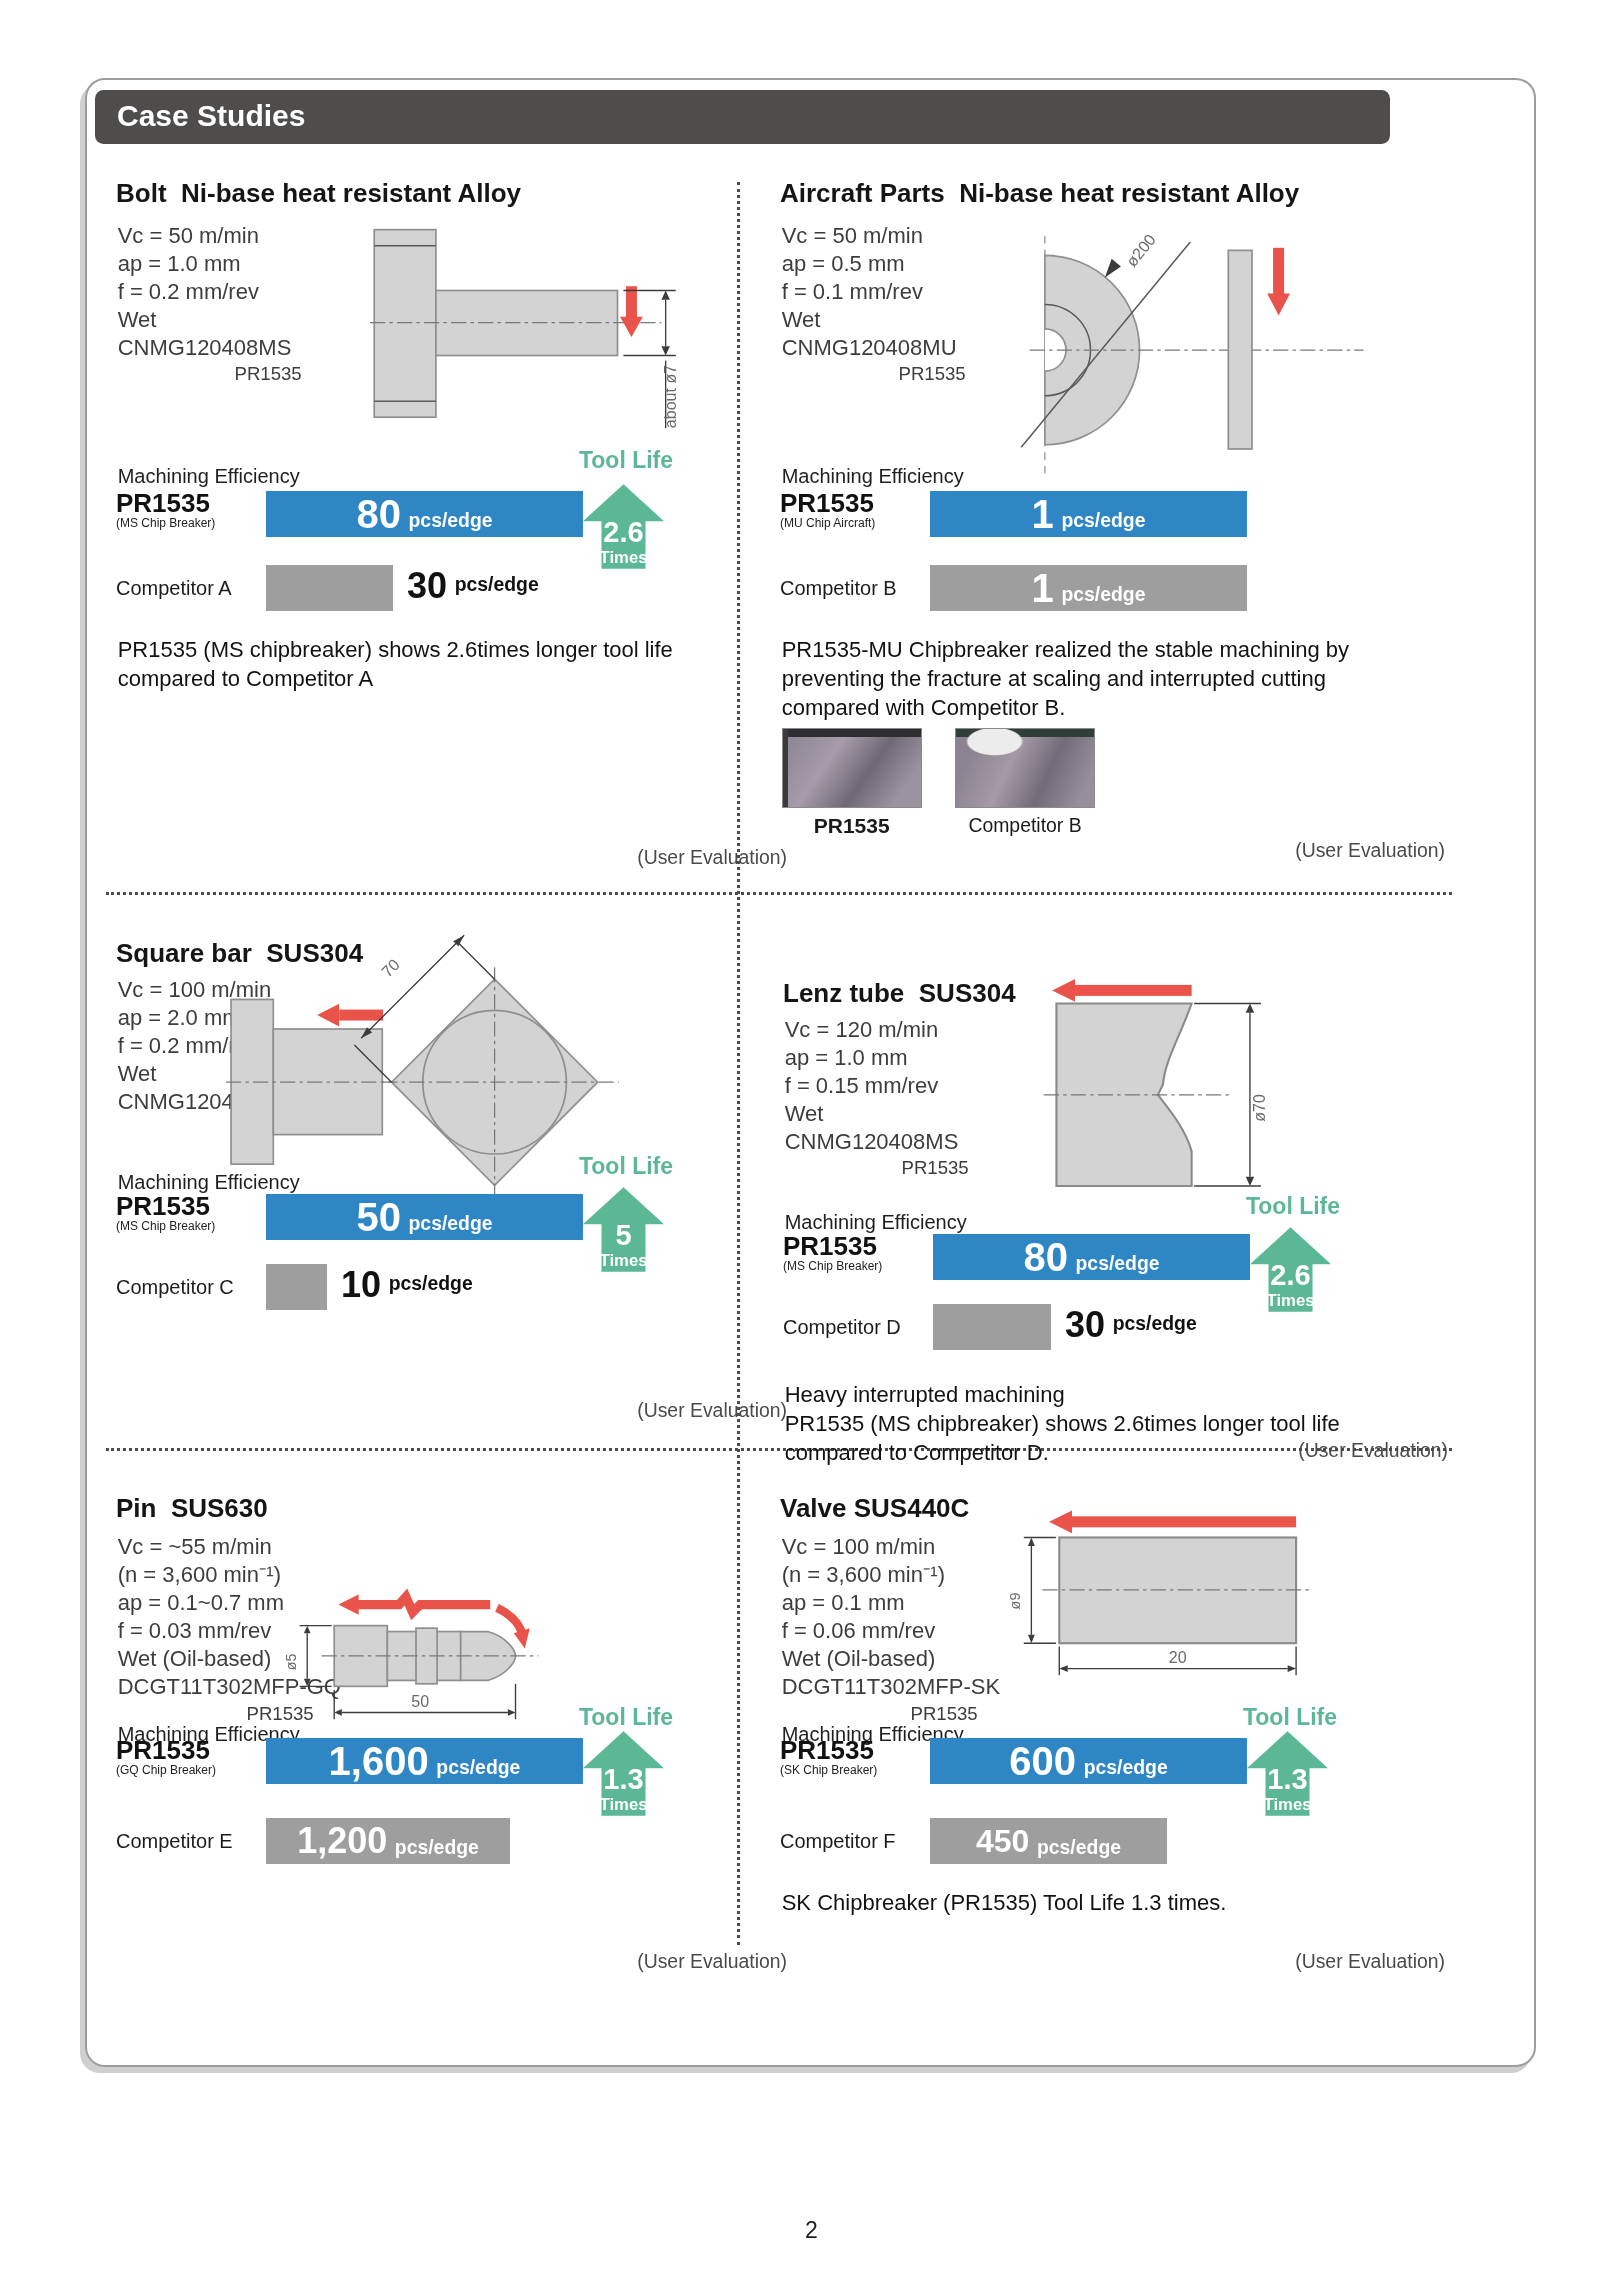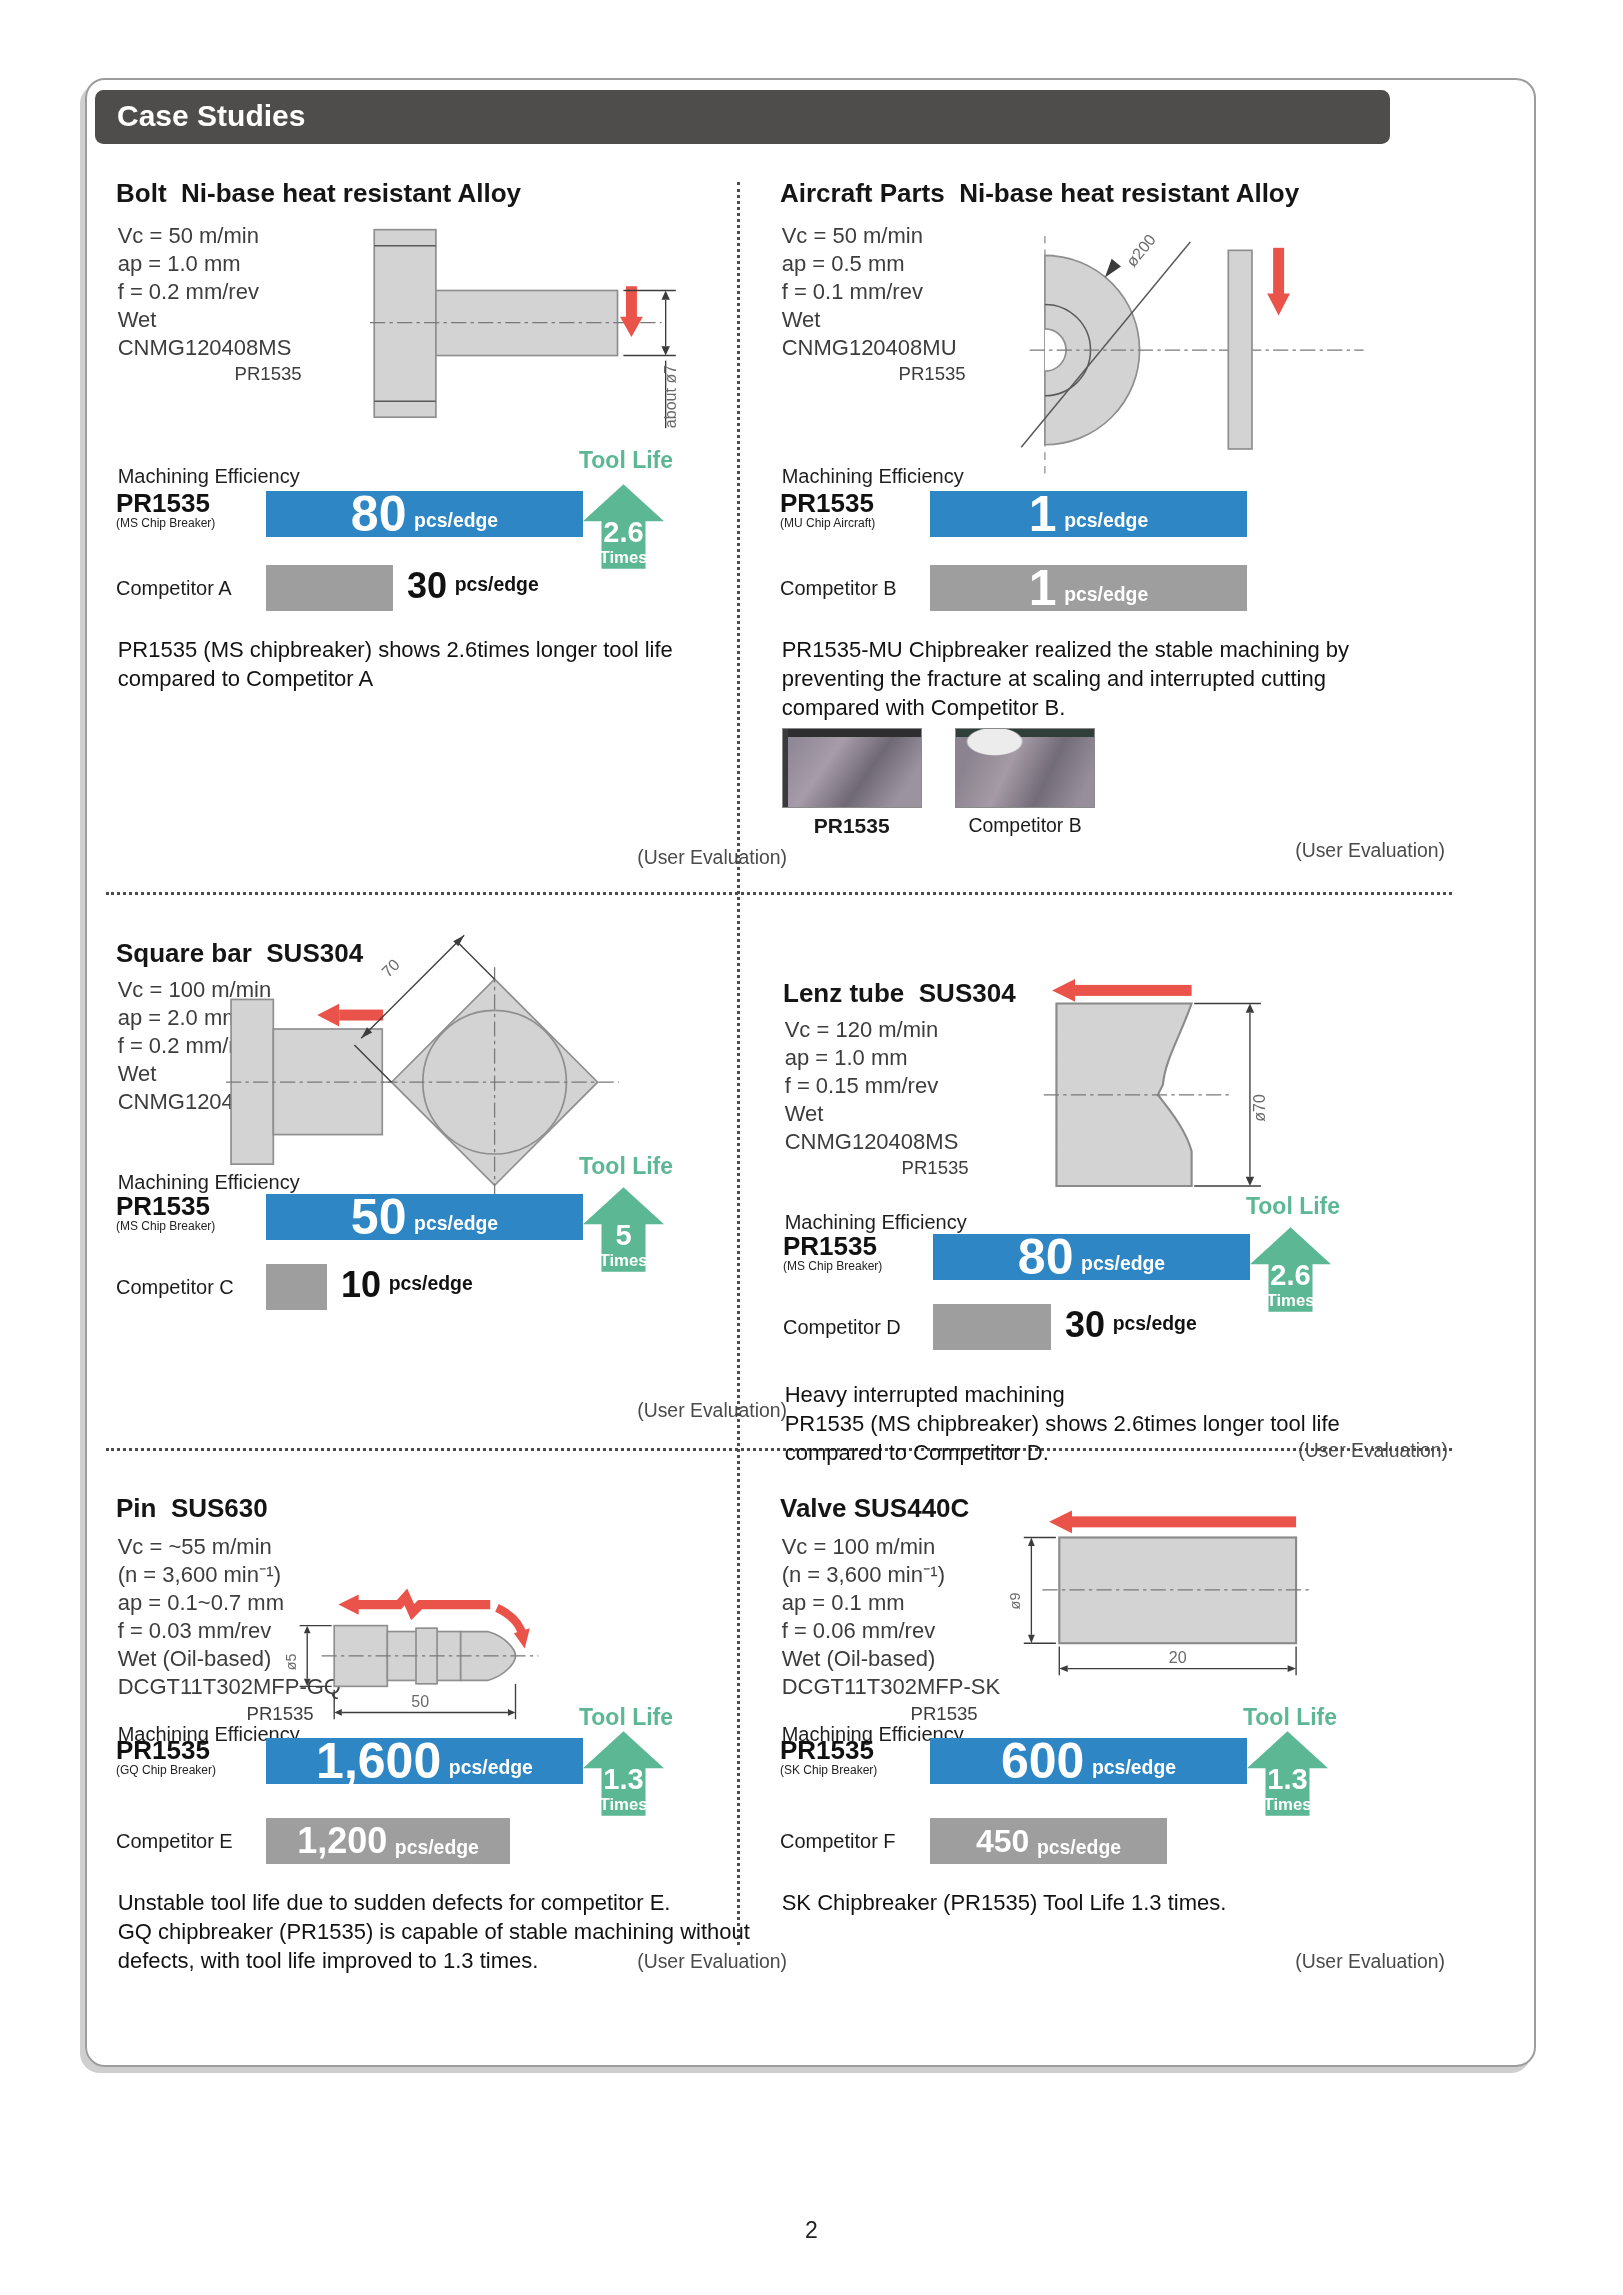--- a/index.html
+++ b/index.html
@@ -43,21 +43,21 @@
   .tl-times { fill:#fff; font-weight:bold; font-size:19px; text-anchor:middle; font-family:"Liberation Sans",sans-serif; }
 
   .bar-row { position:absolute; left:0; width:100%; height:46px; }
   .row-label { position:absolute; left:0; top:0; width:145px; }
   .pr-main { font-size:26px; font-weight:bold; line-height:25px; color:#111; }
   .pr-sub { font-size:12px; color:#222; }
   .comp-label { font-size:20px; color:#1c1c1c; line-height:46px; }
   .bar { position:absolute; left:150px; top:0; height:46px; display:flex; align-items:center; justify-content:center; gap:7.6px; }
   .bar.blue { background:#2e86c4; }
   .bar.gray { background:#9e9e9e; }
-  .bar-value { color:#fff; font-size:50px; font-weight:bold; line-height:1; }
+  .bar-value { color:#fff; font-size:40px; font-weight:bold; line-height:1; }
   .bar-unit { color:#fff; font-size:19.4px; font-weight:bold; align-self:flex-end; padding-bottom:6.8px; line-height:1; }
   .ext-value { position:absolute; top:3.4px; display:flex; gap:7.6px; align-items:center; }
   .ext-value .num { font-size:36px; font-weight:bold; color:#111; line-height:1; }
   .ext-value .unit { font-size:19.4px; font-weight:bold; color:#111; padding-bottom:3.4px; line-height:1; }
 
   .desc { position:absolute; left:1.7px; width:97%; font-size:22px; color:#121212; line-height:29px; white-space:pre-line; }
   .user-eval { position:absolute; right:5px; font-size:19.4px; color:#4a4a4a; }
 
   
   .r1 .params{top:44px} .r1 .insert-grade{top:185px} .r1 .mach-label{top:287px} .r1 .tl-label{top:269px}
@@ -377,23 +377,20 @@
     <text class="tl-num" x="46" y="66">1.3</text>
     <text class="tl-times" x="46" y="89">Times</text>
   </svg>
   <div class="bar-row comp-row">
     <div class="row-label comp-label">Competitor E</div>
     <div class="bar gray" style="width:244px">
       <span class="bar-value" style="font-size:36px">1,200</span>
       <span class="bar-unit">pcs/edge</span>
     </div>
   </div>
-  <div class="desc">Unstable tool life due to sudden defects for competitor E.
-GQ chipbreaker (PR1535) is capable of stable machining without
-defects, with tool life improved to 1.3 times.</div>
   <div class="user-eval">(User Evaluation)</div>
 </section>
 
 <section class="case c6 r3">
   <h2 class="case-title">Valve SUS440C</h2>
   <div class="params">Vc = 100 m/min
 (n = 3,600 min⁻¹)
 ap = 0.1 mm
 f = 0.06 mm/rev
 Wet (Oil-based)

